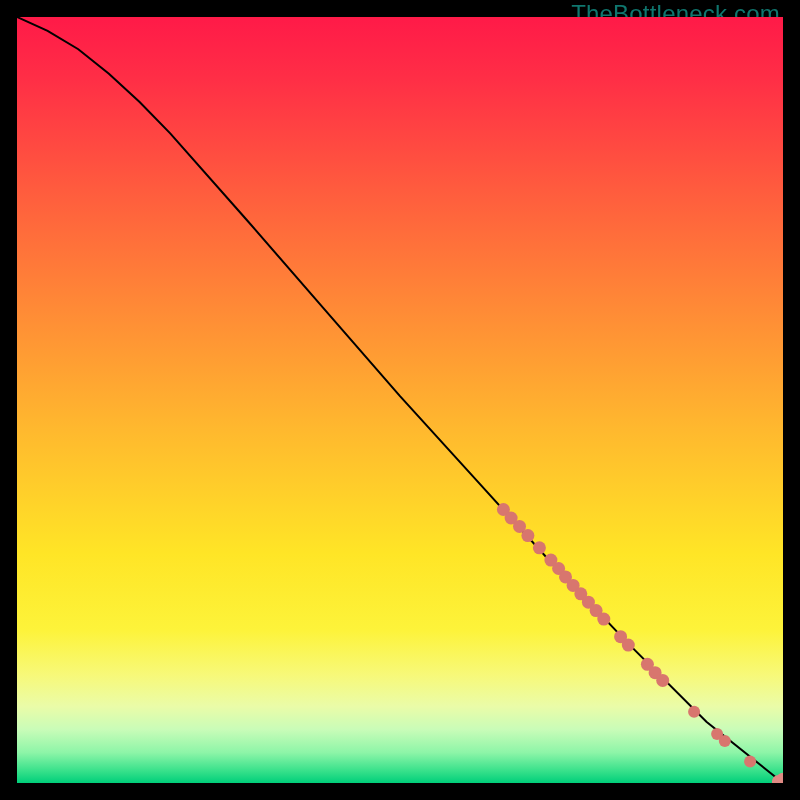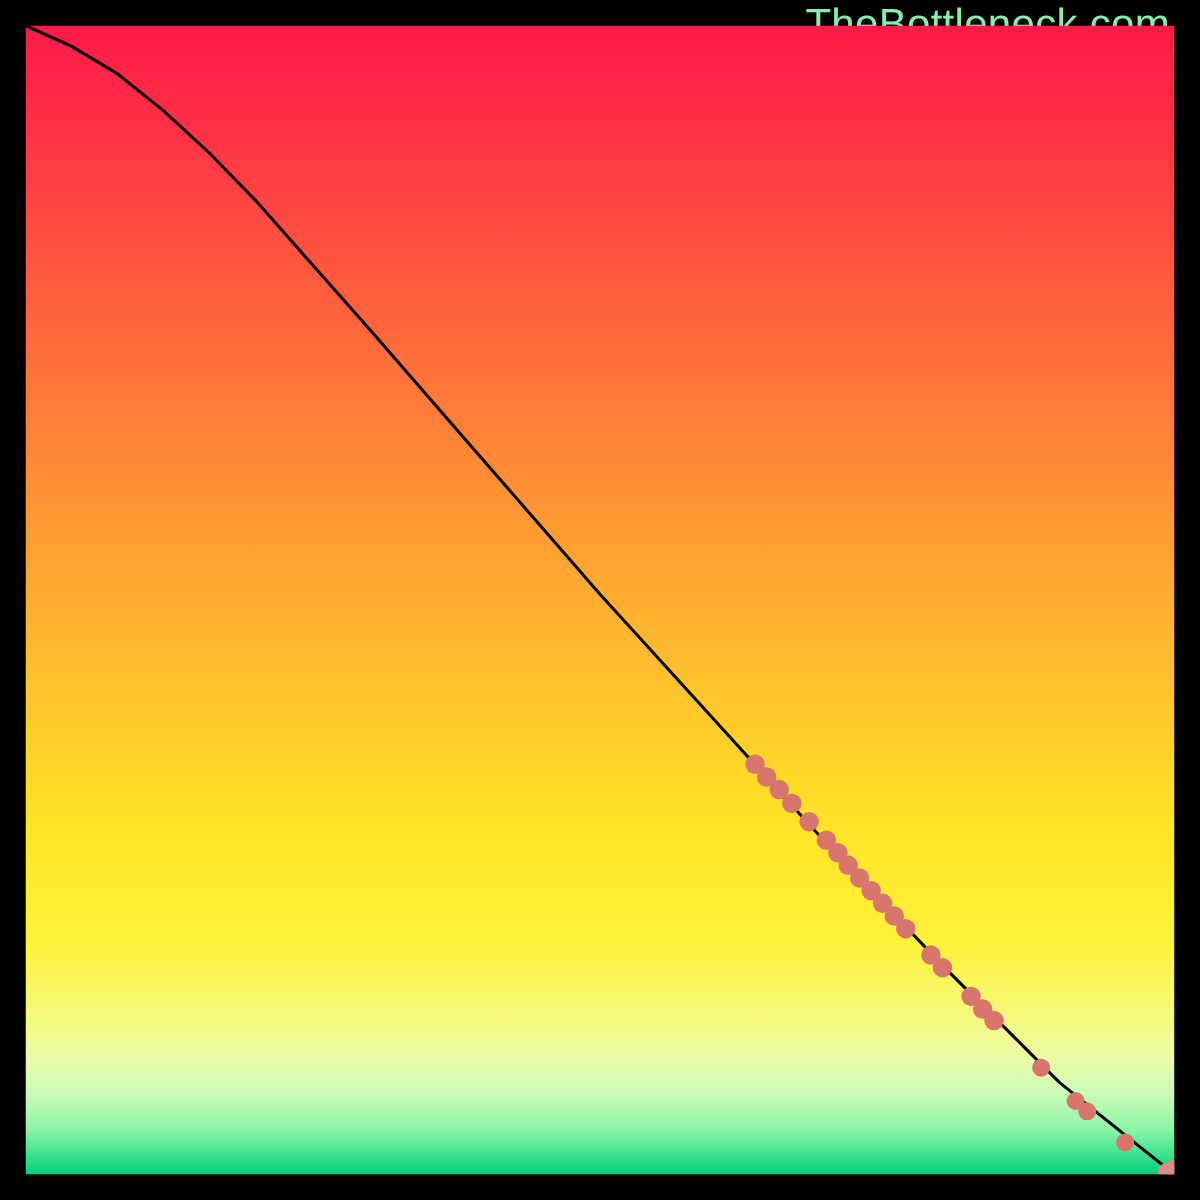--- a/index.html
+++ b/index.html
@@ -39,23 +39,23 @@
       #c9fcb8 93%,
       #8ef5a8 96%,
       #35e08a 98.5%,
       #00cf7a 100%
     );
   }
   .watermark {
     position: absolute;
     top: 0px;
     right: 20px;
-    font-size: 28px;
+    font-size: 24px;
     font-weight: 500;
-    color: #86efac;
+    color: #0f766e;
     letter-spacing: 0.2px;
   }
   svg.curve {
     position: absolute;
     left: 0;
     top: 0;
   }
 </style>
 </head>
 <body>

